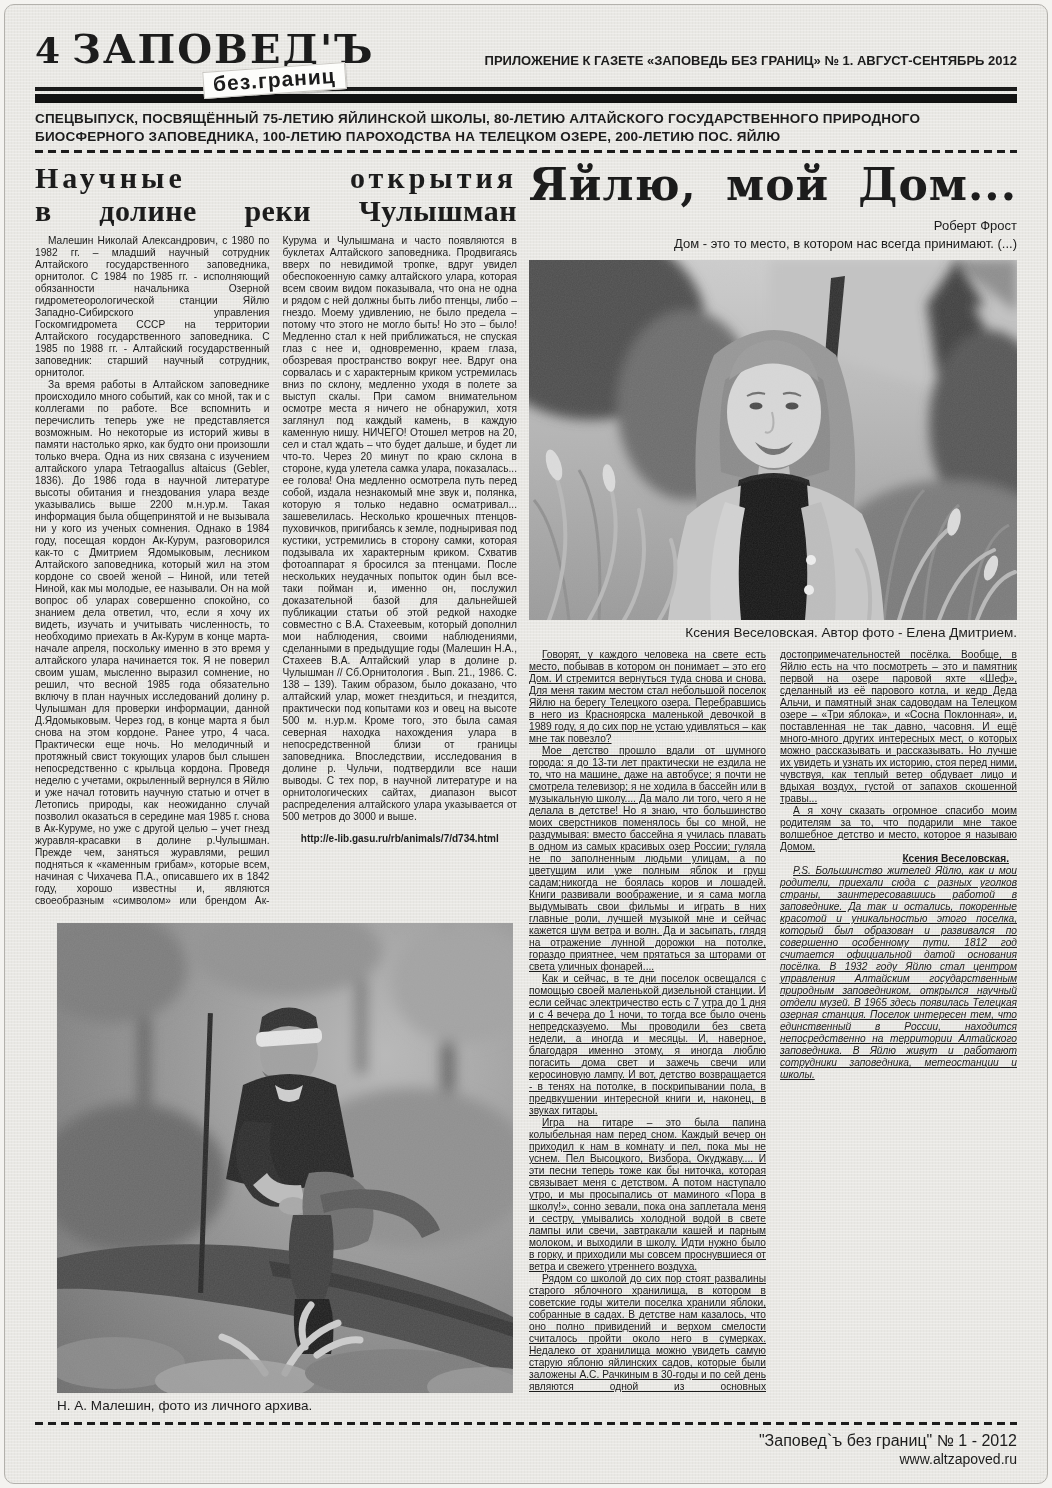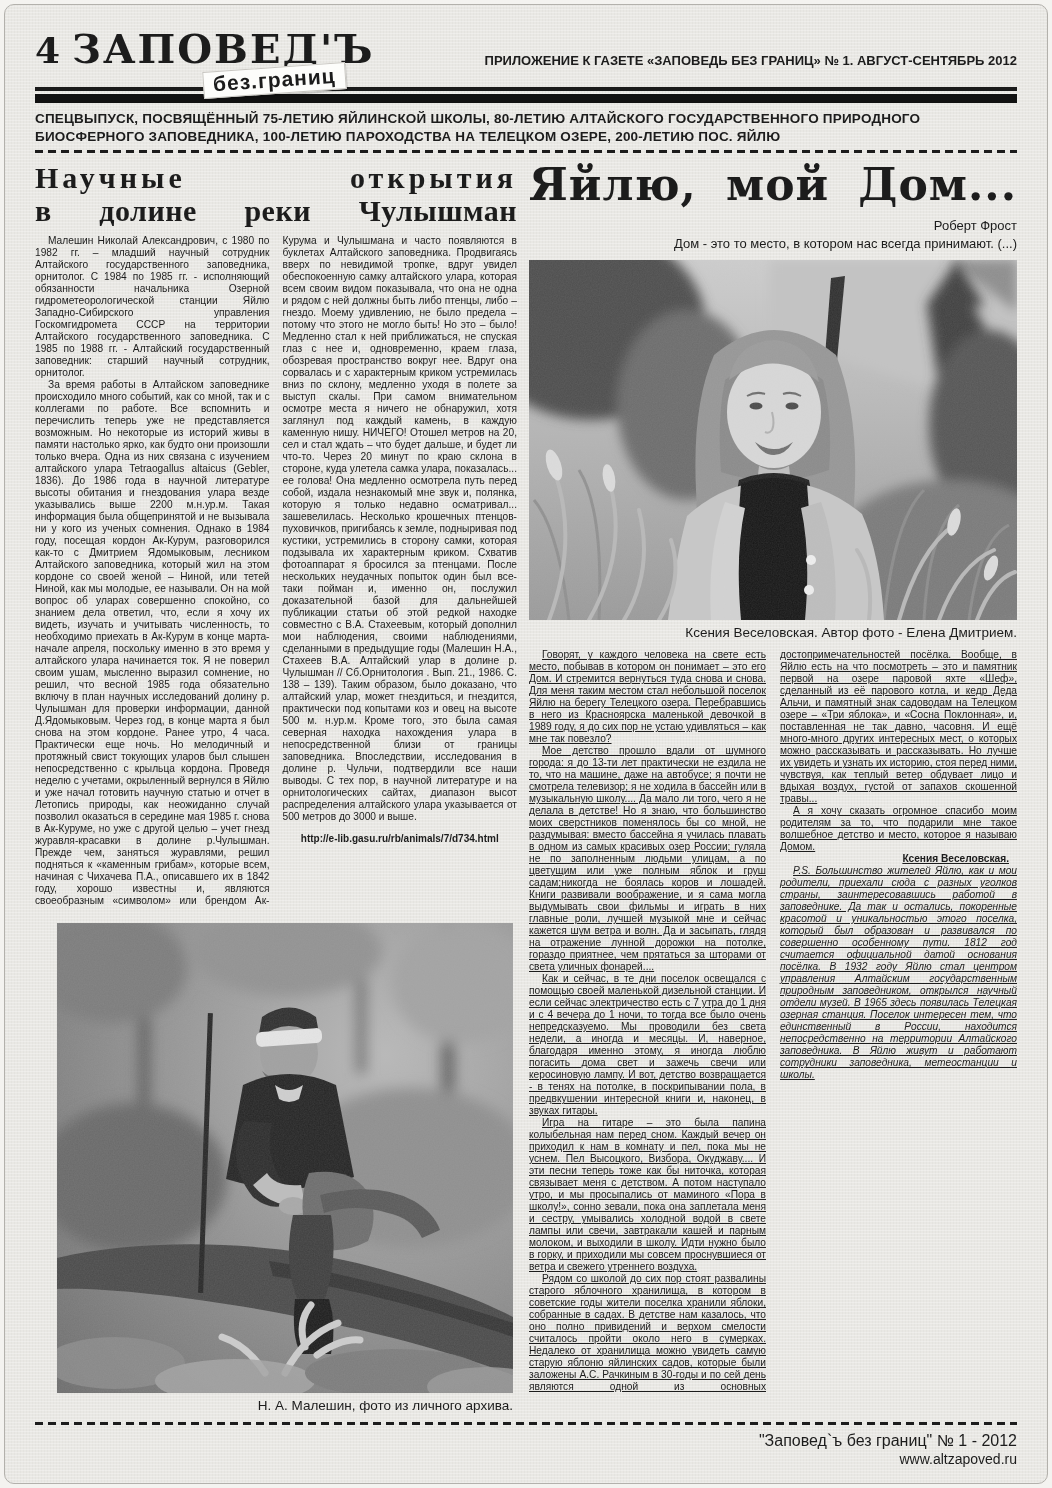--- a/index.html
+++ b/index.html
@@ -46,21 +46,21 @@
     margin-top:8px;height:680px;overflow:hidden;
     column-count:2;column-gap:13px;column-fill:auto;
     font:10.2px/12px "Liberation Sans", sans-serif;text-align:justify;
   }
   .cols p{margin:0;text-indent:13px;}
   .cols .intro{font-weight:normal;}
   .cols .link{font-weight:bold;text-align:center;text-indent:0;margin-top:10px;font-size:10px;}
   .photo{background:#777;}
   .l-photo{width:456px;height:470px;margin:8px 0 0 22px;}
   .l-photo svg,.r-photo svg{display:block;width:100%;height:100%;}
-  .l-caption{width:456px;margin:5px 0 0 22px;text-align:right;font:13.5px/1.2 "Liberation Sans", sans-serif;}
+  .l-caption{width:456px;margin:5px 0 0 22px;text-align:left;font:13.5px/1.2 "Liberation Sans", sans-serif;}
   
   .r-title{
     font-family:"DejaVu Serif", serif;font-weight:bold;font-size:44px;line-height:48px;
     text-align:justify;text-align-last:justify;letter-spacing:1px;
   }
   .epigraph{margin-top:8px;text-align:right;font:13px/1.35 "Liberation Sans", sans-serif;}
   .r-photo{width:488px;height:360px;margin-top:8px;}
   .r-caption{margin-top:5px;text-align:right;font:13.5px/1.2 "Liberation Sans", sans-serif;}
   .r-cols{
     margin-top:8px;height:748px;overflow:hidden;

